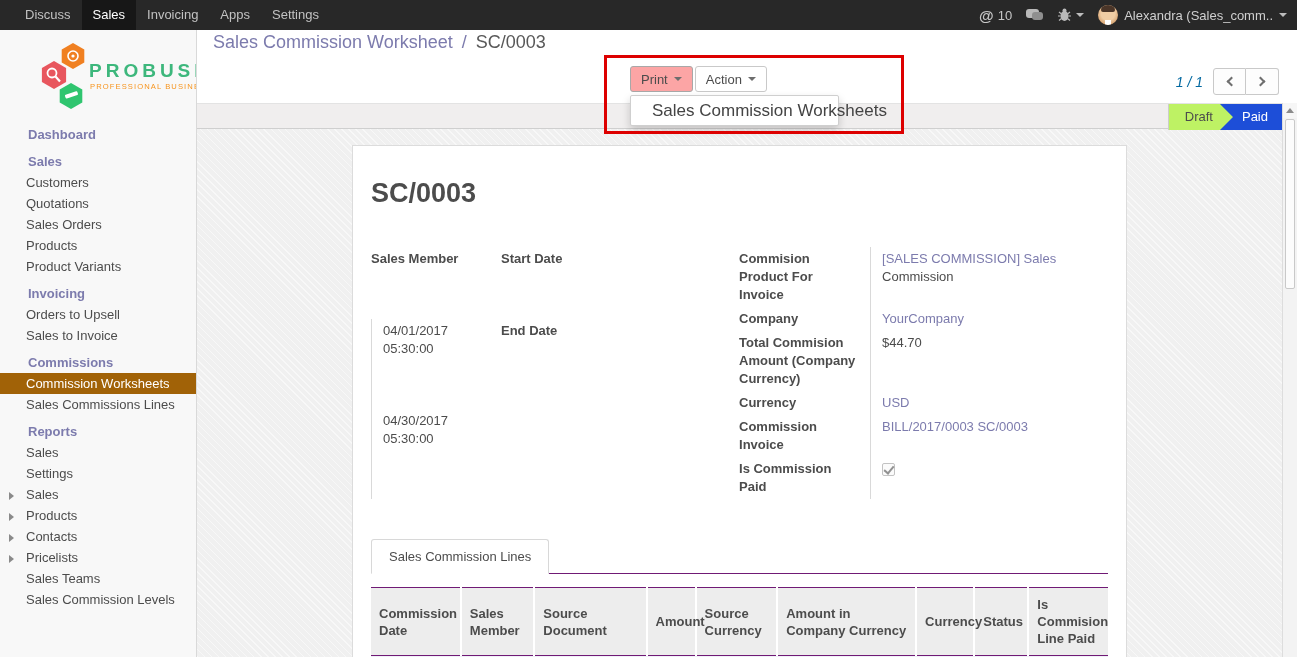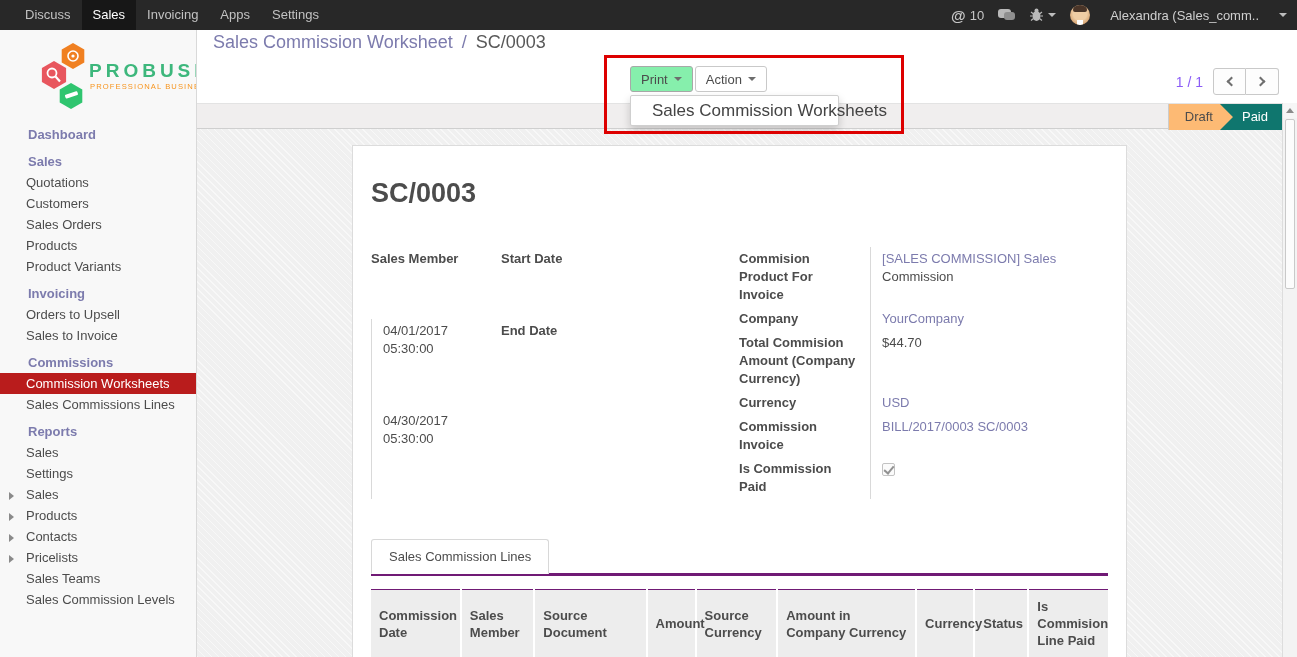--- a/index.html
+++ b/index.html
@@ -16,76 +16,76 @@
   .mention { color:#c6c6c6; font-size:13px; display:flex; align-items:center; gap:4px; }
   .mention .at { font-size:15px; font-weight:bold; }
   .chat-icon { width:17px; height:12px; position:relative; }
   .chat-icon::before { content:""; position:absolute; left:0; top:0; width:13px; height:9px;
     background:#b9b9b9; border-radius:3px; }
   .chat-icon::after { content:""; position:absolute; left:6px; top:3px; width:11px; height:8px;
     background:#8f8f8f; border-radius:3px; }
   .bug-wrap { display:flex; align-items:center; gap:4px; }
   .caret-d { width:0; height:0; border-left:4px solid transparent; border-right:4px solid transparent;
     border-top:4px solid #bdbdbd; display:inline-block; }
-  .user { display:flex; align-items:center; gap:20px; color:#cfcfcf; font-size:13px; cursor:pointer; }
+  .user { display:flex; align-items:center; gap:6px; color:#cfcfcf; font-size:13px; cursor:pointer; }
   .avatar { width:20px; height:20px; border-radius:50%; background:radial-gradient(circle at 50% 42%, #f0cda4 0 45%, #d9a877 70%, #bb8c5e);
     position:relative; overflow:hidden; }
   .avatar::before { content:""; position:absolute; left:3px; top:0px; width:14px; height:7px;
     border-radius:0 0 2px 2px; background:#4a3528; border-radius:10px 10px 4px 4px;}
   .avatar::after { content:""; position:absolute; left:7px; bottom:0; width:6px; height:5px; background:#fff; }
 
   
   .sidebar { position:absolute; left:0; top:30px; width:197px; height:627px;
     background:#f8f8f8; border-right:1px solid #d9d9d9; }
   .logo { position:relative; height:88px; }
   .menu-list { list-style:none; margin-top:6px; }
   .menu-list li { font-size:13px; line-height:15px; padding:3px 4px 3px 26px; cursor:pointer; white-space:nowrap; }
   .menu-list li.heading { color:#7c7bad; font-weight:bold; padding-left:28px; margin-top:6px; }
   .menu-list li.heading:first-child { margin-top:0; }
-  .menu-list li.selected { background:#b91c1c; color:#ffffff; }
+  .menu-list li.selected { background:#a16207; color:#ffffff; }
   .menu-list li.expandable { position:relative; }
   .menu-list li.expandable::before { content:""; position:absolute; left:9px; top:8px;
     width:0; height:0; border-top:4px solid transparent; border-bottom:4px solid transparent;
     border-left:5px solid #8a8a8a; }
 
   
   .control-panel { position:absolute; left:197px; top:30px; width:1100px; height:73px; background:#fff; }
   .breadcrumb { position:absolute; left:16px; top:2px; font-size:18px; }
   .breadcrumb .parent { color:#7c7bad; cursor:pointer; }
   .breadcrumb .sep { color:#7c7bad; padding:0 4px; }
   .breadcrumb .current { color:#585858; }
   .cp-buttons { position:absolute; left:433px; top:36px; display:flex; }
   .btn { font-size:13px; color:#4c4c4c; padding:4px 10px; height:26px; background:#fff;
     border:1px solid #c9c9c9; border-radius:3px; cursor:pointer; display:flex; align-items:center; }
   .btn .caret-b { width:0; height:0; border-left:4px solid transparent; border-right:4px solid transparent;
     border-top:4px solid #6d6d6d; margin-left:6px; }
-  .btn.pressed { background:#86efac; border-color:#a8a8a8; }
+  .btn.pressed { background:#fca5a5; border-color:#a8a8a8; }
   .btn + .btn { margin-left:2px; }
   .dropdown-menu { position:absolute; left:433px; top:65px; width:209px; background:#fff;
     border:1px solid #cfcfcf; border-radius:2px; box-shadow:0 4px 8px rgba(0,0,0,.18); z-index:40; }
   .dropdown-menu .item { font-size:17px; color:#444; line-height:29px; padding-left:21px; cursor:pointer; white-space:nowrap; }
   .pager { position:absolute; right:18px; top:38px; display:flex; align-items:center; gap:10px; }
-  .pager .count { font-size:14px; color:#8b5cf6; }
+  .pager .count { font-size:14px; color:#0369a1;font-style:italic; }
   .pager .pg-btns { display:flex; }
   .pg-btn { width:33px; height:27px; background:#fdfdfd; border:1px solid #c9c9c9; cursor:pointer;
     display:flex; align-items:center; justify-content:center; }
   .pg-btn:first-child { border-radius:3px 0 0 3px; }
   .pg-btn:last-child { border-radius:0 3px 3px 0; border-left:none; }
   .chev { width:7px; height:7px; border:solid #6f6f6f; border-width:0 2px 2px 0; display:inline-block; }
   .chev.left  { transform:rotate(135deg); margin-left:3px; }
   .chev.right { transform:rotate(-45deg); margin-right:3px; }
 
   .statusbar { position:absolute; left:197px; top:103px; width:1085px; height:26px;
     background:#f0eeee; border-top:1px solid #e3e3e3; border-bottom:1px solid #cfcfcf; }
   .status-steps { position:absolute; right:0; top:0; height:26px; display:flex; }
   .step { font-size:13px; line-height:26px; }
-  .step.draft { background:#fdba74; color:#4c4c4c; padding:0 20px 0 16px; margin-right:-13px;
+  .step.draft { background:#bef264; color:#4c4c4c; padding:0 20px 0 16px; margin-right:-13px;
     clip-path:polygon(0 0, calc(100% - 13px) 0, 100% 50%, calc(100% - 13px) 100%, 0 100%);
     border-left:1px solid #ccc; z-index:2; }
-  .step.active { background:#0f766e; color:#fff; padding:0 14px 0 22px; z-index:1; }
+  .step.active { background:#1d4ed8; color:#fff; padding:0 14px 0 22px; z-index:1; }
 
   .main-bg { position:absolute; left:197px; top:129px; width:1085px; height:528px;
     background:#f0f0f0;
     background-image:repeating-linear-gradient(45deg, rgba(255,255,255,.5) 0 1px, transparent 1px 5px); }
 
   .scrollbar { position:absolute; right:0; top:103px; width:15px; height:554px;
     background:#f3f3f3; border-left:1px solid #ddd; }
   .scroll-up { height:15px; display:flex; align-items:center; justify-content:center; background:#f6f6f6; cursor:pointer; }
   .scroll-up::before { content:""; width:0; height:0; border-left:4px solid transparent;
     border-right:4px solid transparent; border-bottom:5px solid #8a8a8a; }
@@ -108,21 +108,21 @@
   .link { color:#7c7bad; cursor:pointer; }
   .dim-rest { color:#4c4c4c; }
 
   .cb { position:relative; width:13px; height:13px; border:1px solid #c3c3c3; background:#fbfbfb;
     border-radius:2px; display:inline-block; vertical-align:middle; }
   .cb.checked::after { content:""; position:absolute; left:3px; top:0px; width:4px; height:8px;
     border:solid #929292; border-width:0 2px 2px 0; transform:rotate(40deg); }
 
   
   .notebook { margin-top:40px; }
-  .tab-strip { border-bottom:3px solid #701a75; padding-left:0; }
+  .tab-strip { border-bottom:1px solid #701a75; padding-left:0; }
   .tab { display:inline-block; font-size:13px; color:#4c4c4c; padding:9px 17px; background:#fff;
     border:1px solid #d8d8d8; border-bottom:1px solid #fff; border-radius:3px 3px 0 0;
     margin-bottom:-1px; cursor:pointer; }
   table.lines { width:100%; margin-top:13px; border-collapse:collapse; table-layout:fixed; }
   table.lines th { background:#ededed; font-size:13px; font-weight:bold; color:#4c4c4c;
     text-align:left; padding:8px 8px; vertical-align:middle; border-left:2px solid #fff; line-height:17px; }
   table.lines th:first-child { border-left:none; }
   table.lines td { font-size:13px; color:#4c4c4c; padding:6px 8px; vertical-align:middle;
     line-height:17px; border-bottom:1px solid #e7e7e7; }
   table.lines tr.odd td { background:#f0f0f8; }
@@ -175,22 +175,22 @@
       <line x1="29.5" y1="38.5" x2="34" y2="43.5" stroke="#fff" stroke-width="2.2"></line>
       <polygon points="45,45 56.3,51.5 56.3,64.5 45,71 33.7,64.5 33.7,51.5" fill="#2fc56f"></polygon>
       <rect x="39" y="55" width="13" height="4" rx="1" fill="#fff" transform="rotate(-18 45 57)"></rect>
       <text x="63" y="39" font-size="19" font-weight="bold" letter-spacing="4" fill="#3db77c" font-family="Liberation Sans, sans-serif">PROBUSE</text>
       <text x="64" y="51" font-size="7.6" letter-spacing="1.1" fill="#f7941d" font-family="Liberation Sans, sans-serif">PROFESSIONAL BUSINESS</text>
     </svg>
   </div>
   <ul class="menu-list">
     <li class="heading">Dashboard</li>
     <li class="heading">Sales</li>
+    <li>Customers</li>
     <li>Quotations</li>
-    <li>Customers</li>
     <li>Sales Orders</li>
     <li>Products</li>
     <li>Product Variants</li>
     <li class="heading">Invoicing</li>
     <li>Orders to Upsell</li>
     <li>Sales to Invoice</li>
     <li class="heading">Commissions</li>
     <li class="selected">Commission Worksheets</li>
     <li>Sales Commissions Lines</li>
     <li class="heading">Reports</li>

